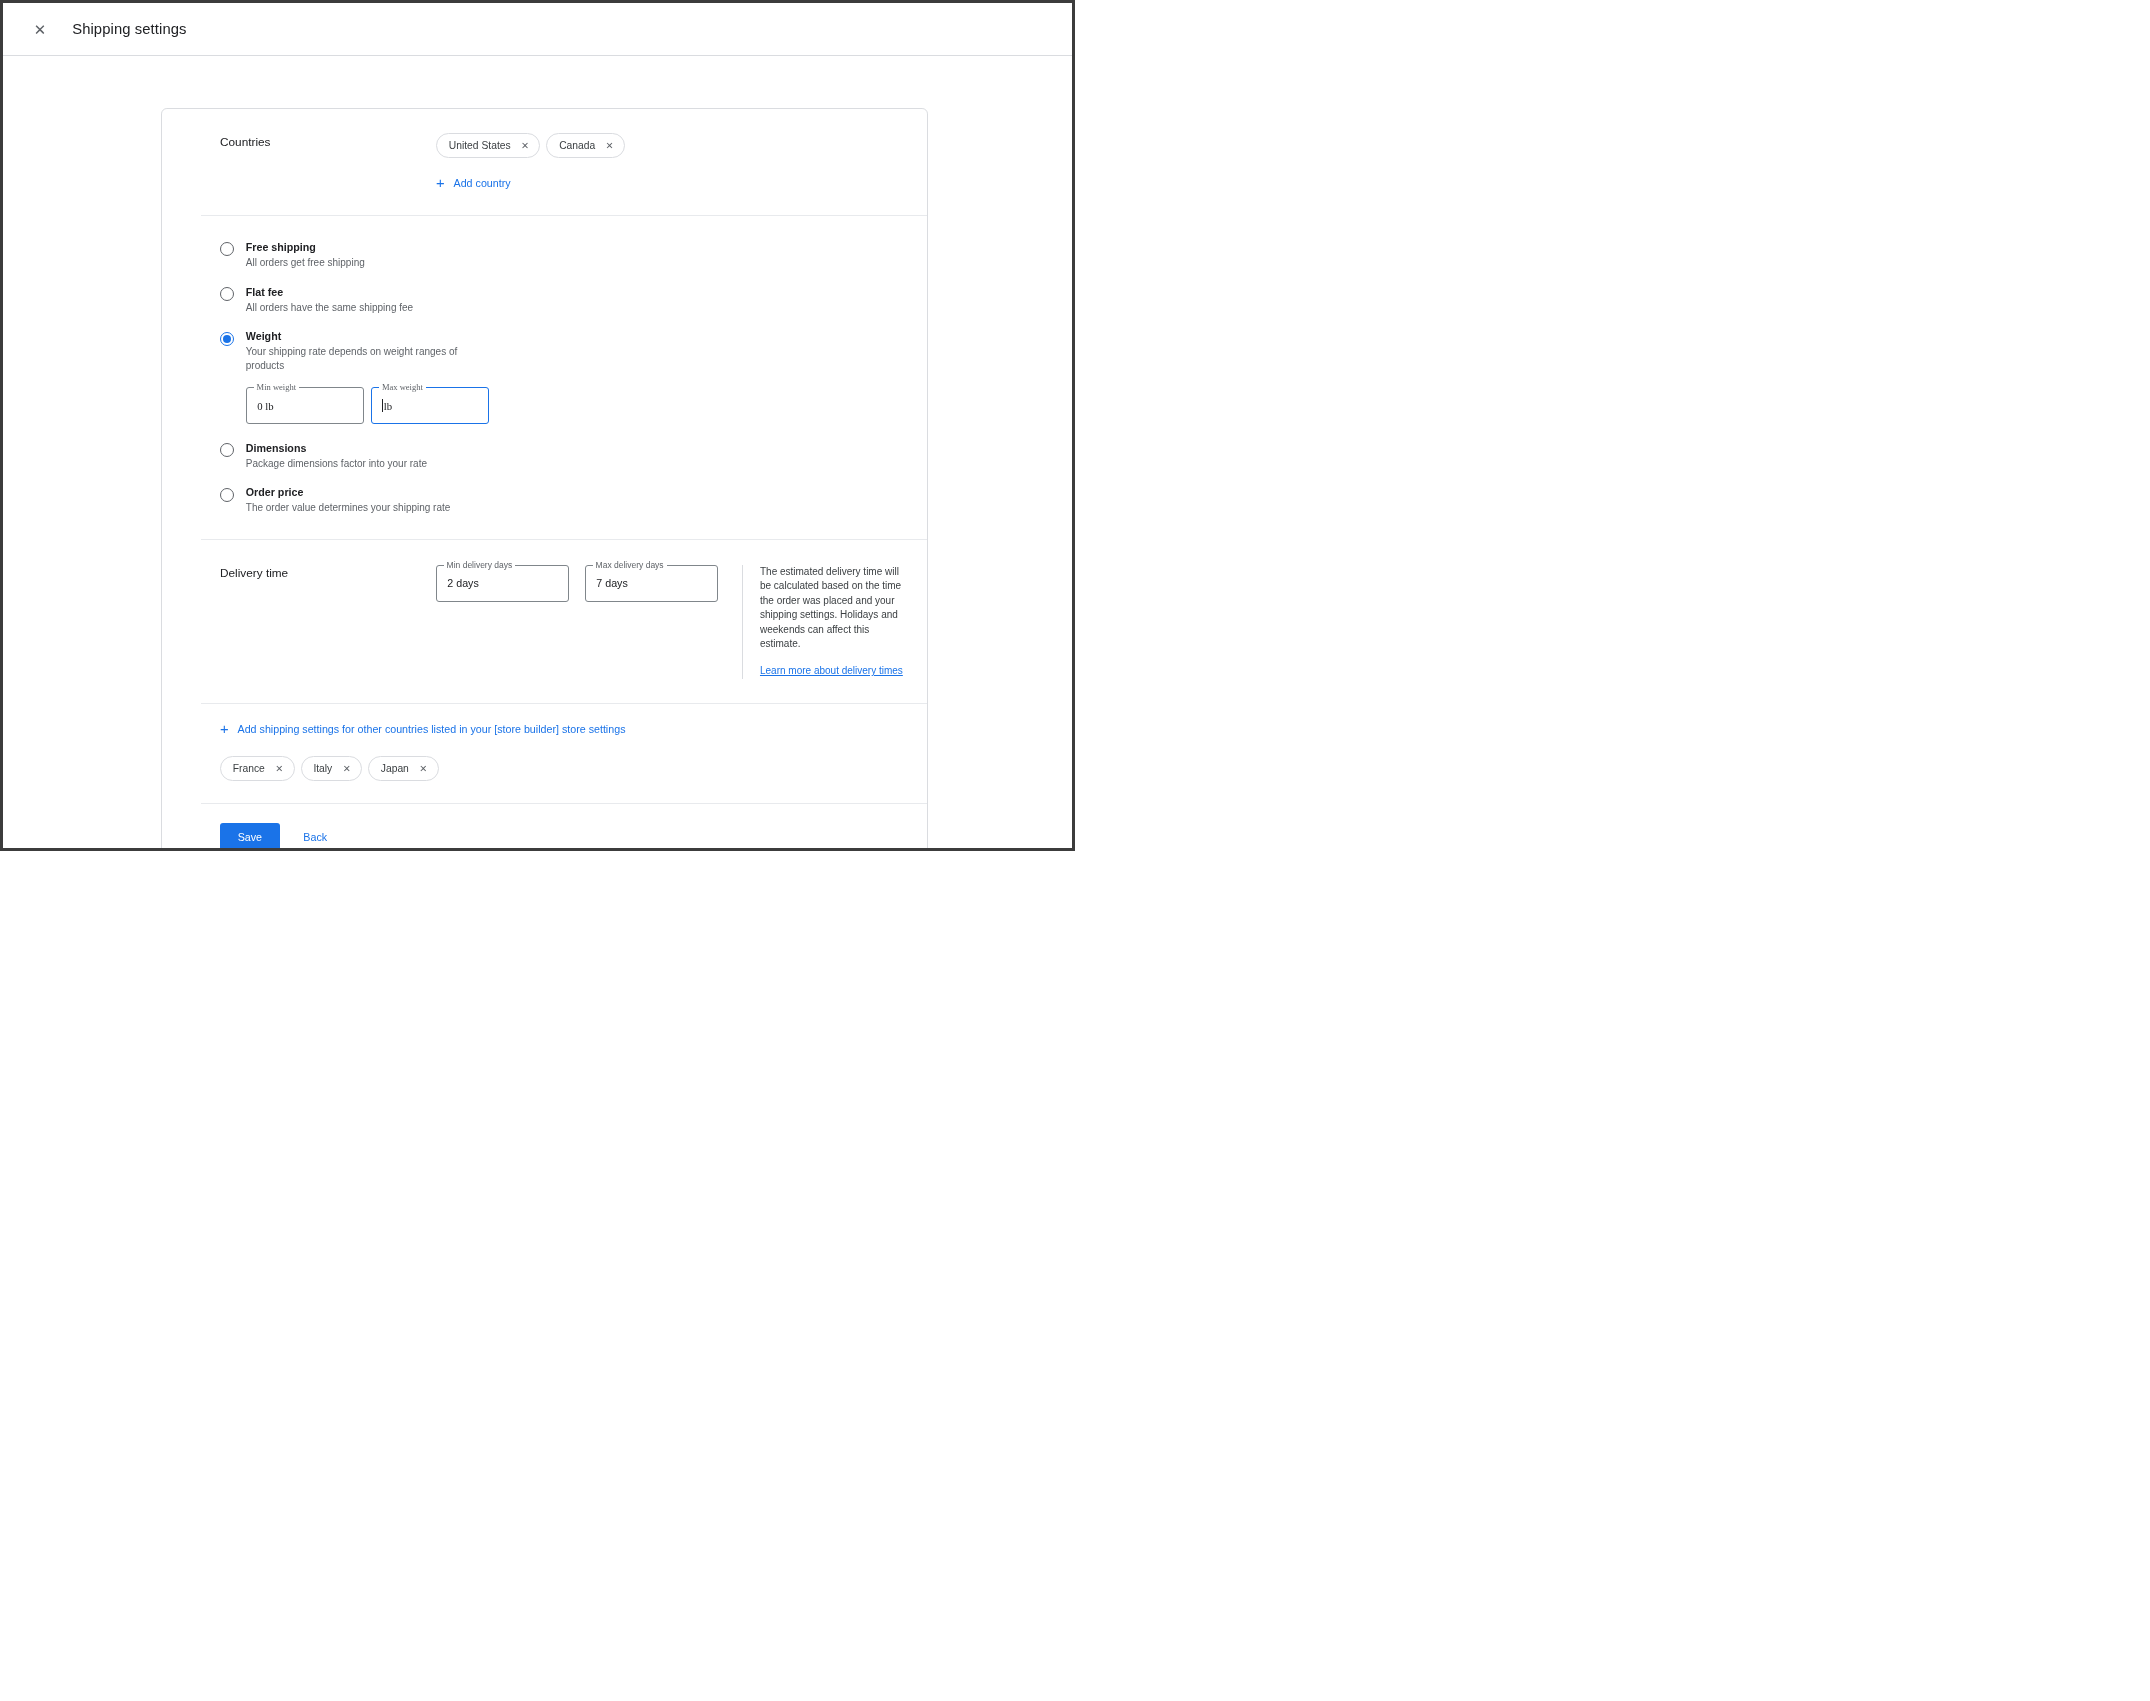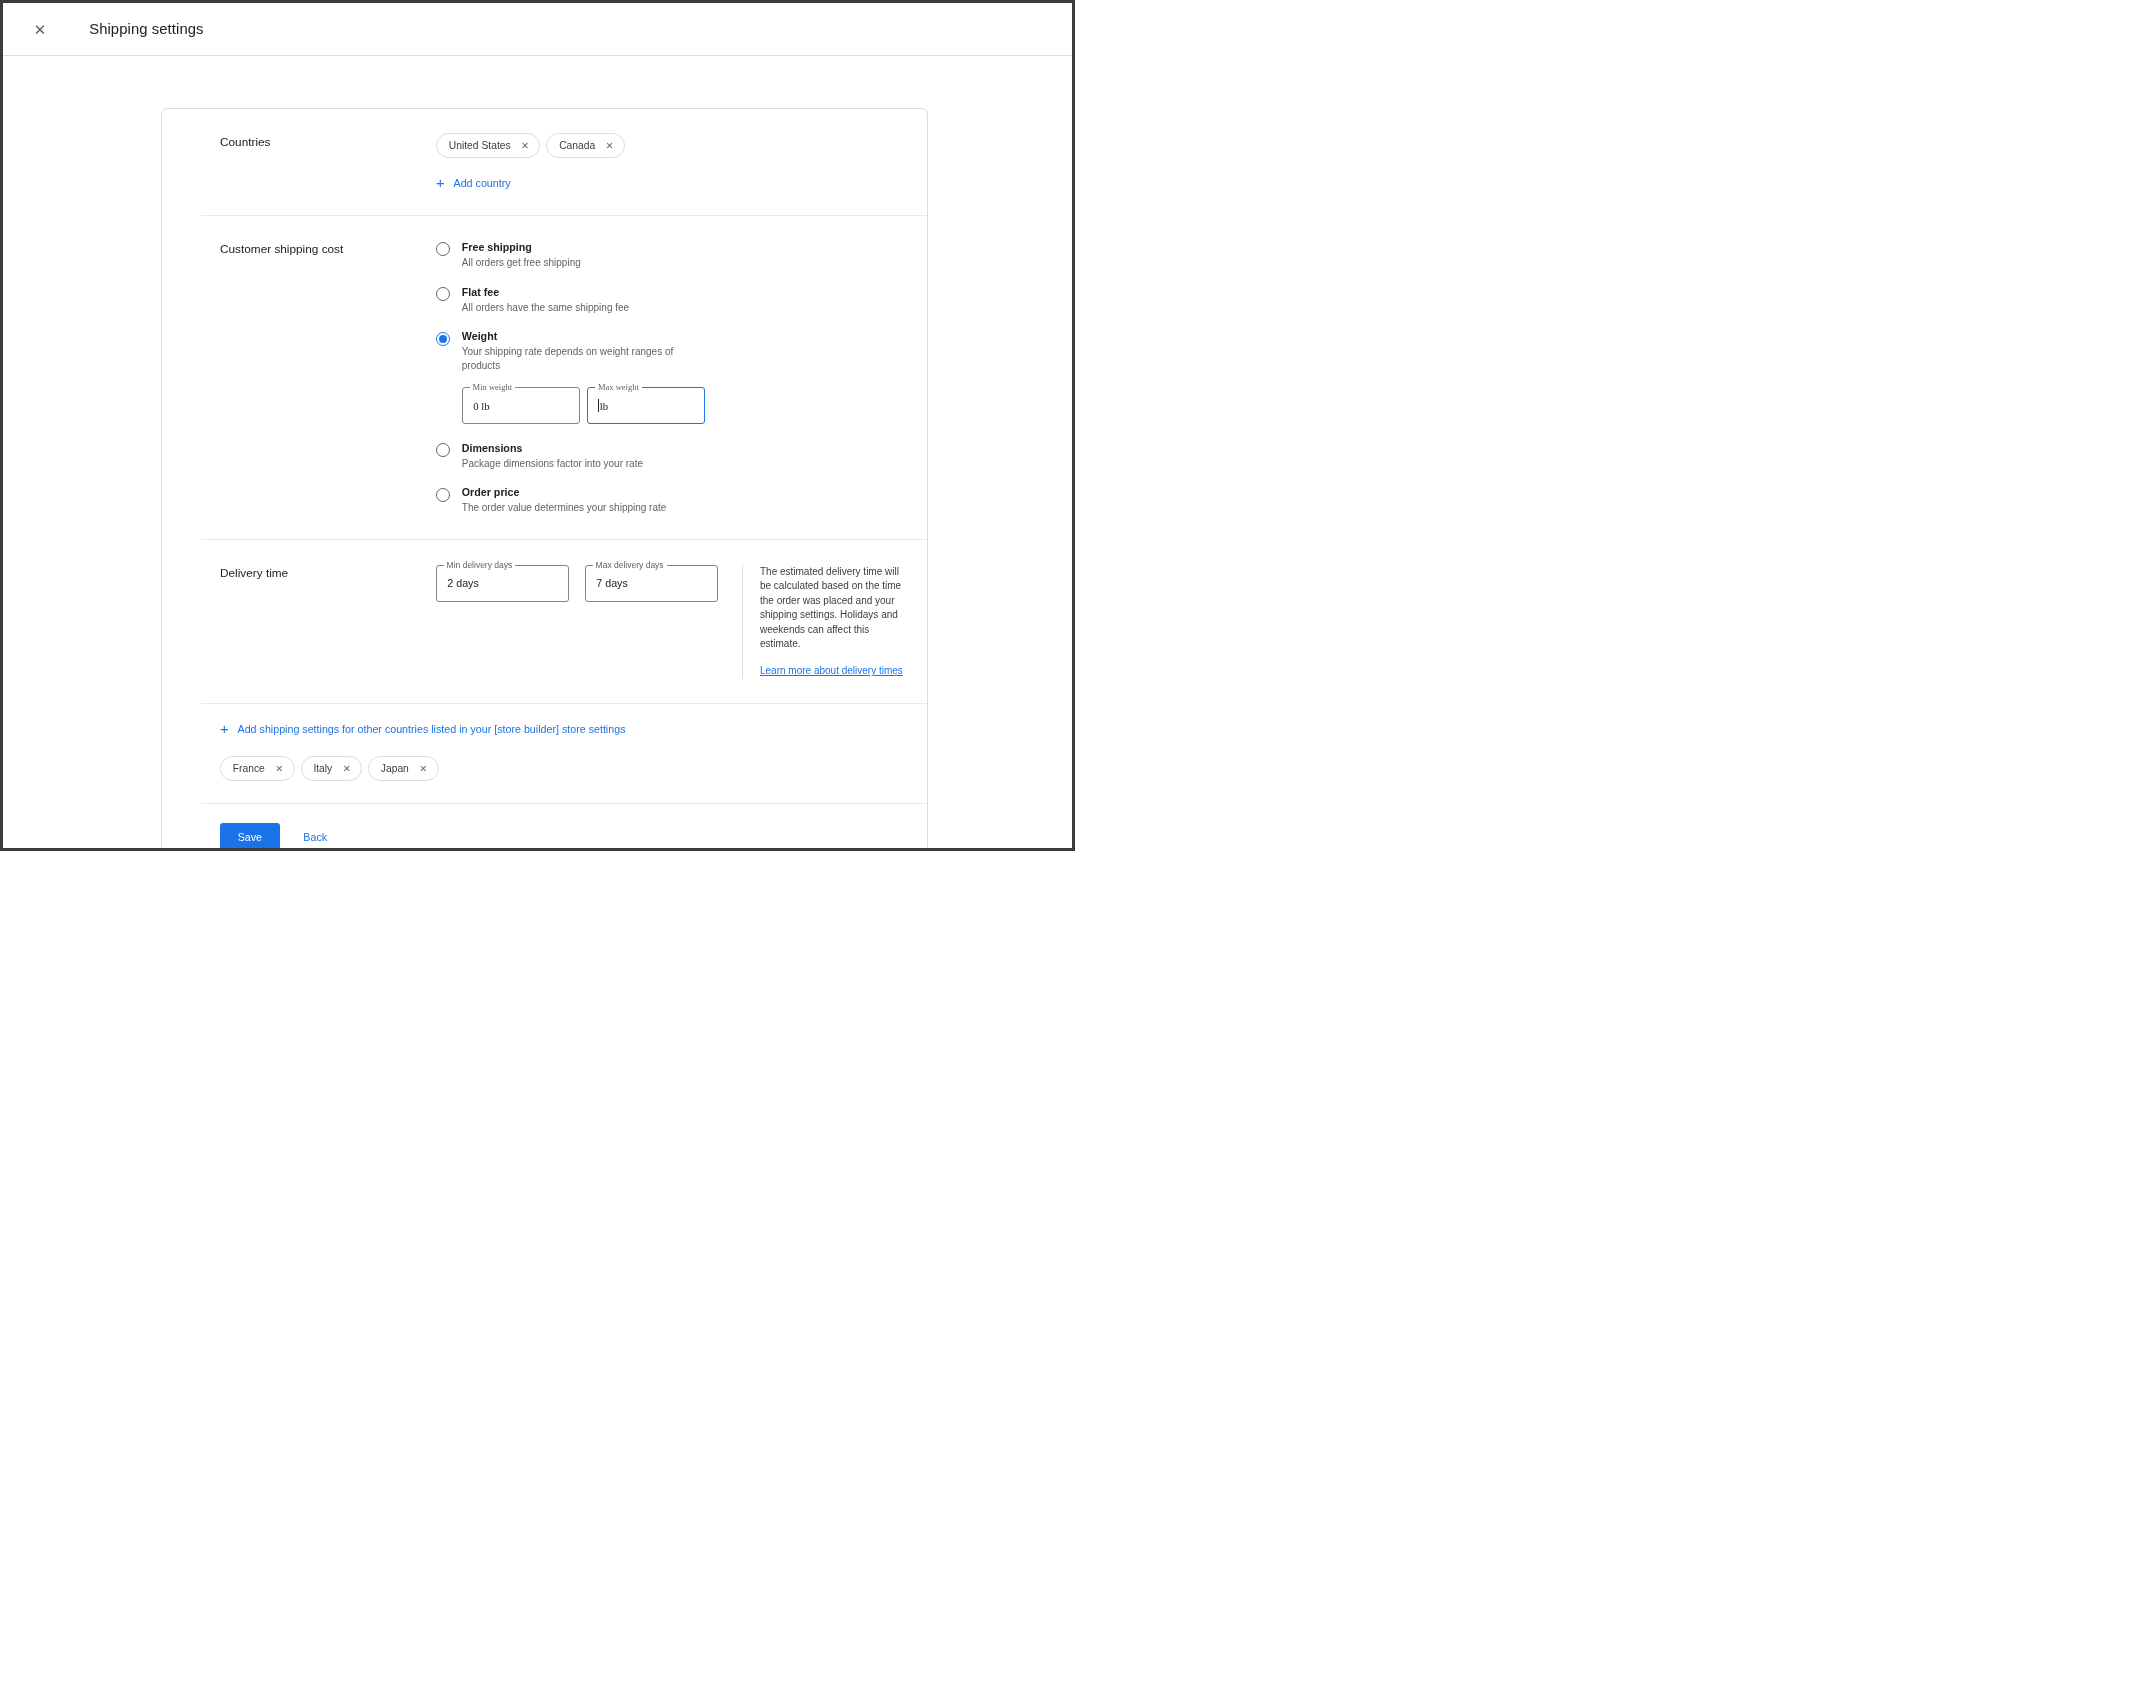--- a/index.html
+++ b/index.html
@@ -23,21 +23,21 @@
   }
   .close-btn {
     width:26.6px; height:26.6px;
     display:flex; align-items:center; justify-content:center;
     font-size:14.8px; color:#5f6368;
     cursor:pointer; border-radius:50%;
     flex:none;
   }
   .topbar-title {
     font-size:14.8px; color:#202124;
-    margin-left:36px; font-weight:400;
+    margin-left:19px; font-weight:400;
     letter-spacing:0.1px;
   }
 
   
   .card {
     width:767px;
     margin:52px 0 0 158px;
     border:0.7px solid #dadce0;
     border-radius:5.9px;
     background:#fff;
@@ -192,21 +192,20 @@
         </div>
       </div>
       <div class="add-link">
         <span class="plus-icon">+</span>
         <span>Add country</span>
       </div>
     </div>
   </div>
 
   <div class="section">
-    <div class="section-label">Customer shipping cost</div>
     <div class="section-content">
 
       <div class="option">
         <div class="radio"></div>
         <div class="option-text">
           <div class="option-title">Free shipping</div>
           <div class="option-desc">All orders get free shipping</div>
         </div>
       </div>
 

